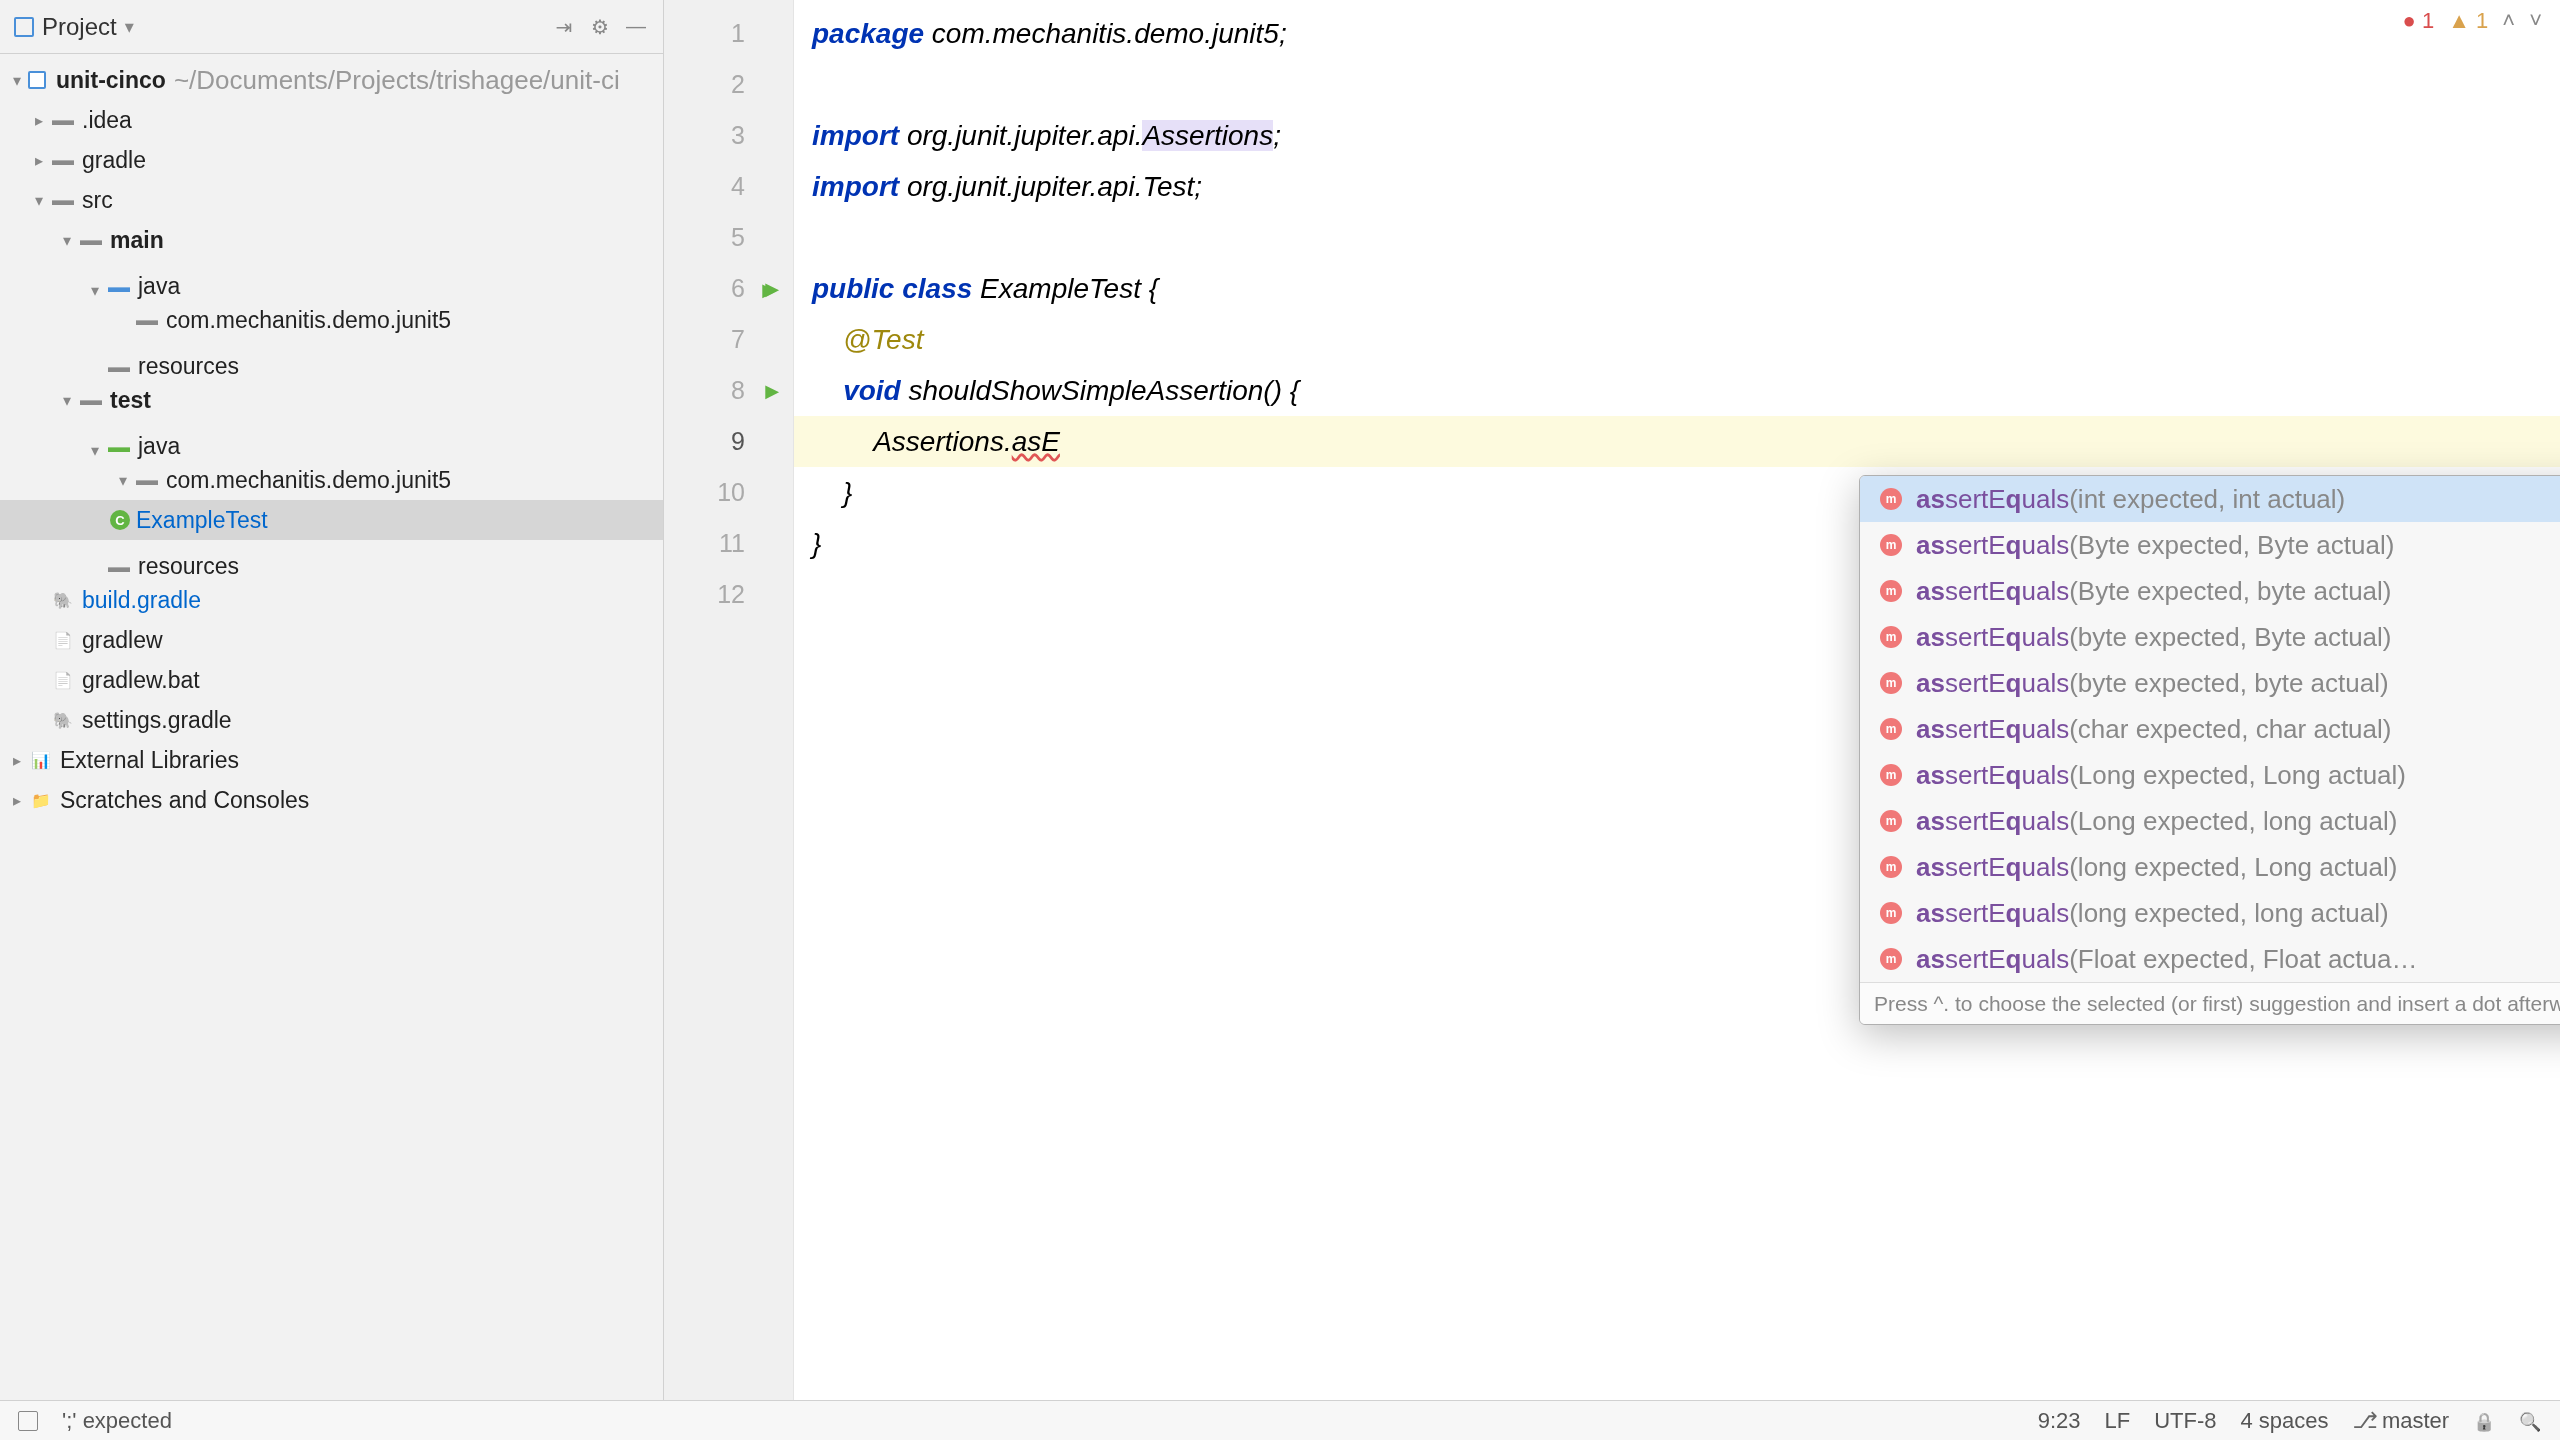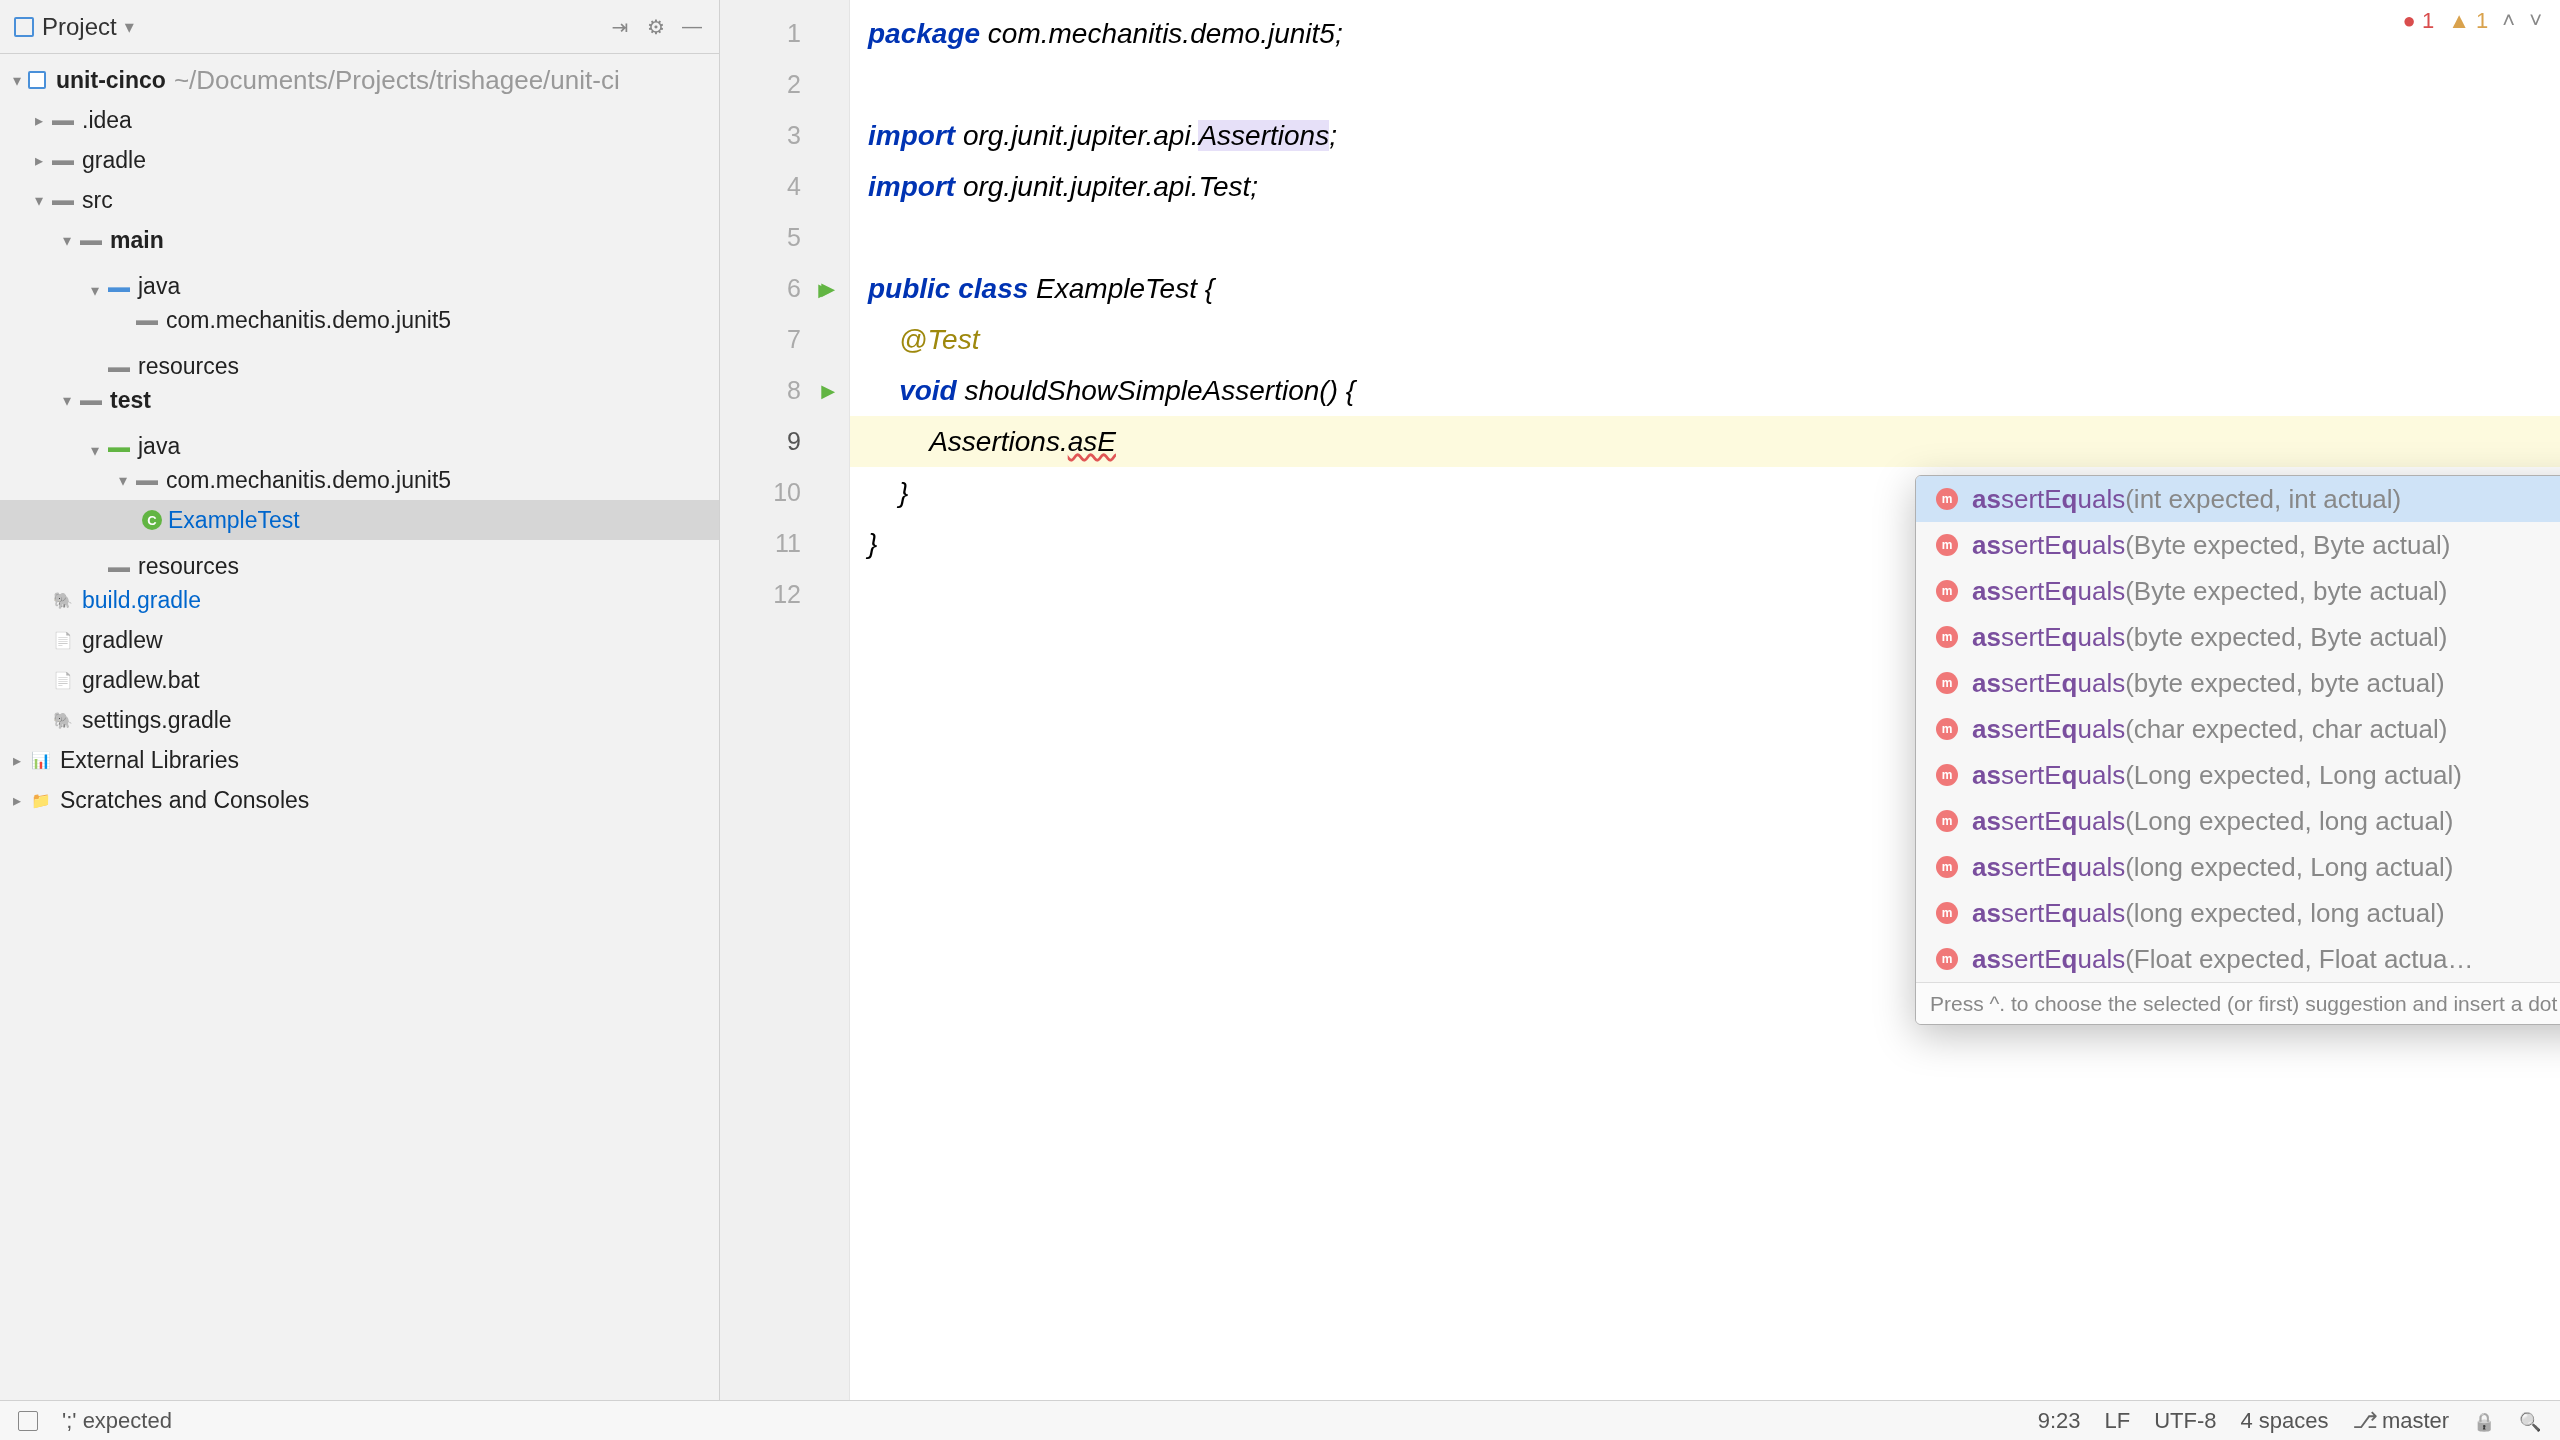--- a/index.html
+++ b/index.html
@@ -1,18 +1,18 @@
 <!DOCTYPE html>
 <html><head>
 <meta charset="utf-8">
 <style>
 * { margin:0; padding:0; box-sizing:border-box; font-family:-apple-system,BlinkMacSystemFont,'Segoe UI',sans-serif; }
 body { background:#fff; width:2560px; height:1440px; overflow:hidden; font-size:24px; display:flex; flex-direction:column; }
 .main-wrap { flex:1; display:flex; min-height:0; }
-.sidebar { width:720px; border-right:1px solid #d1d1d1; display:flex; flex-direction:column; background:#f2f2f2; }
+.sidebar { width:664px; border-right:1px solid #d1d1d1; display:flex; flex-direction:column; background:#f2f2f2; }
 .sb-header { height:54px; display:flex; align-items:center; padding:0 14px; border-bottom:1px solid #d1d1d1; gap:10px; }
 .sb-title { display:flex; align-items:center; gap:8px; font-size:24px; color:#333; }
 .sb-title .proj-icon { width:20px; height:20px; border:2px solid #4a90d9; border-radius:2px; }
 .sb-header .chev { font-size:18px; color:#888; }
 .sb-spacer { flex:1; }
 .sb-hbtn { width:26px; height:26px; display:flex; align-items:center; justify-content:center; color:#888; font-size:20px; }
 .tree { flex:1; overflow:auto; padding-top:6px; font-size:23px; }
 .tree-row { display:flex; align-items:center; height:40px; padding-left:6px; white-space:nowrap; }
 .tree-row.active { background:#d6d6d6; }
 .arrow { width:22px; text-align:center; color:#888; font-size:16px; }
@@ -28,21 +28,21 @@
 .class-icon { width:20px; height:20px; border-radius:50%; background:#62b543; color:#fff; font-size:13px; font-weight:bold; display:inline-flex; align-items:center; justify-content:center; }
 .class-icon::before { content:'C'; }
 .file-icon::before { content:'📄'; font-size:16px; filter:grayscale(1); }
 .lib-icon::before { content:'📊'; font-size:16px; }
 .scratch-icon::before { content:'📁'; font-size:16px; }
 .tree-label { margin-left:6px; color:#222; }
 .tree-label.bold { font-weight:700; }
 .tree-label.blue { color:#0066cc; }
 .tree-path { color:#999; margin-left:8px; font-size:26px; }
 .ind1 { padding-left:28px; } .ind2 { padding-left:56px; } .ind3 { padding-left:84px;align-items:flex-end; }
-.ind4 { padding-left:112px; } .ind5 { padding-left:120px; }
+.ind4 { padding-left:112px; } .ind5 { padding-left:88px; }
 
 .editor { flex:1; display:flex; flex-direction:column; position:relative; }
 .editor-body { flex:1; display:flex; position:relative; }
 .gutter { width:130px; background:#f0f0f0; border-right:1px solid #e4e4e4; padding-top:8px; position:relative; }
 .gline { height:51px; display:flex; align-items:center; justify-content:flex-end; padding-right:48px; color:#aaa; font-family:'JetBrains Mono','Menlo',monospace; font-size:25px; position:relative; }
 .gline.cur { color:#555; }
 .gline .run { position:absolute; right:14px; color:#62b543; font-size:18px; }
 .gline .run.double::after { content:'▶'; position:absolute; left:-3px; top:1px; color:#62b543; }
 .code { flex:1; padding-top:8px; font-family:'JetBrains Mono','Menlo',monospace; font-size:28px; line-height:51px; position:relative; }
 .cline { height:51px; padding-left:18px; white-space:pre;font-style:italic; }

